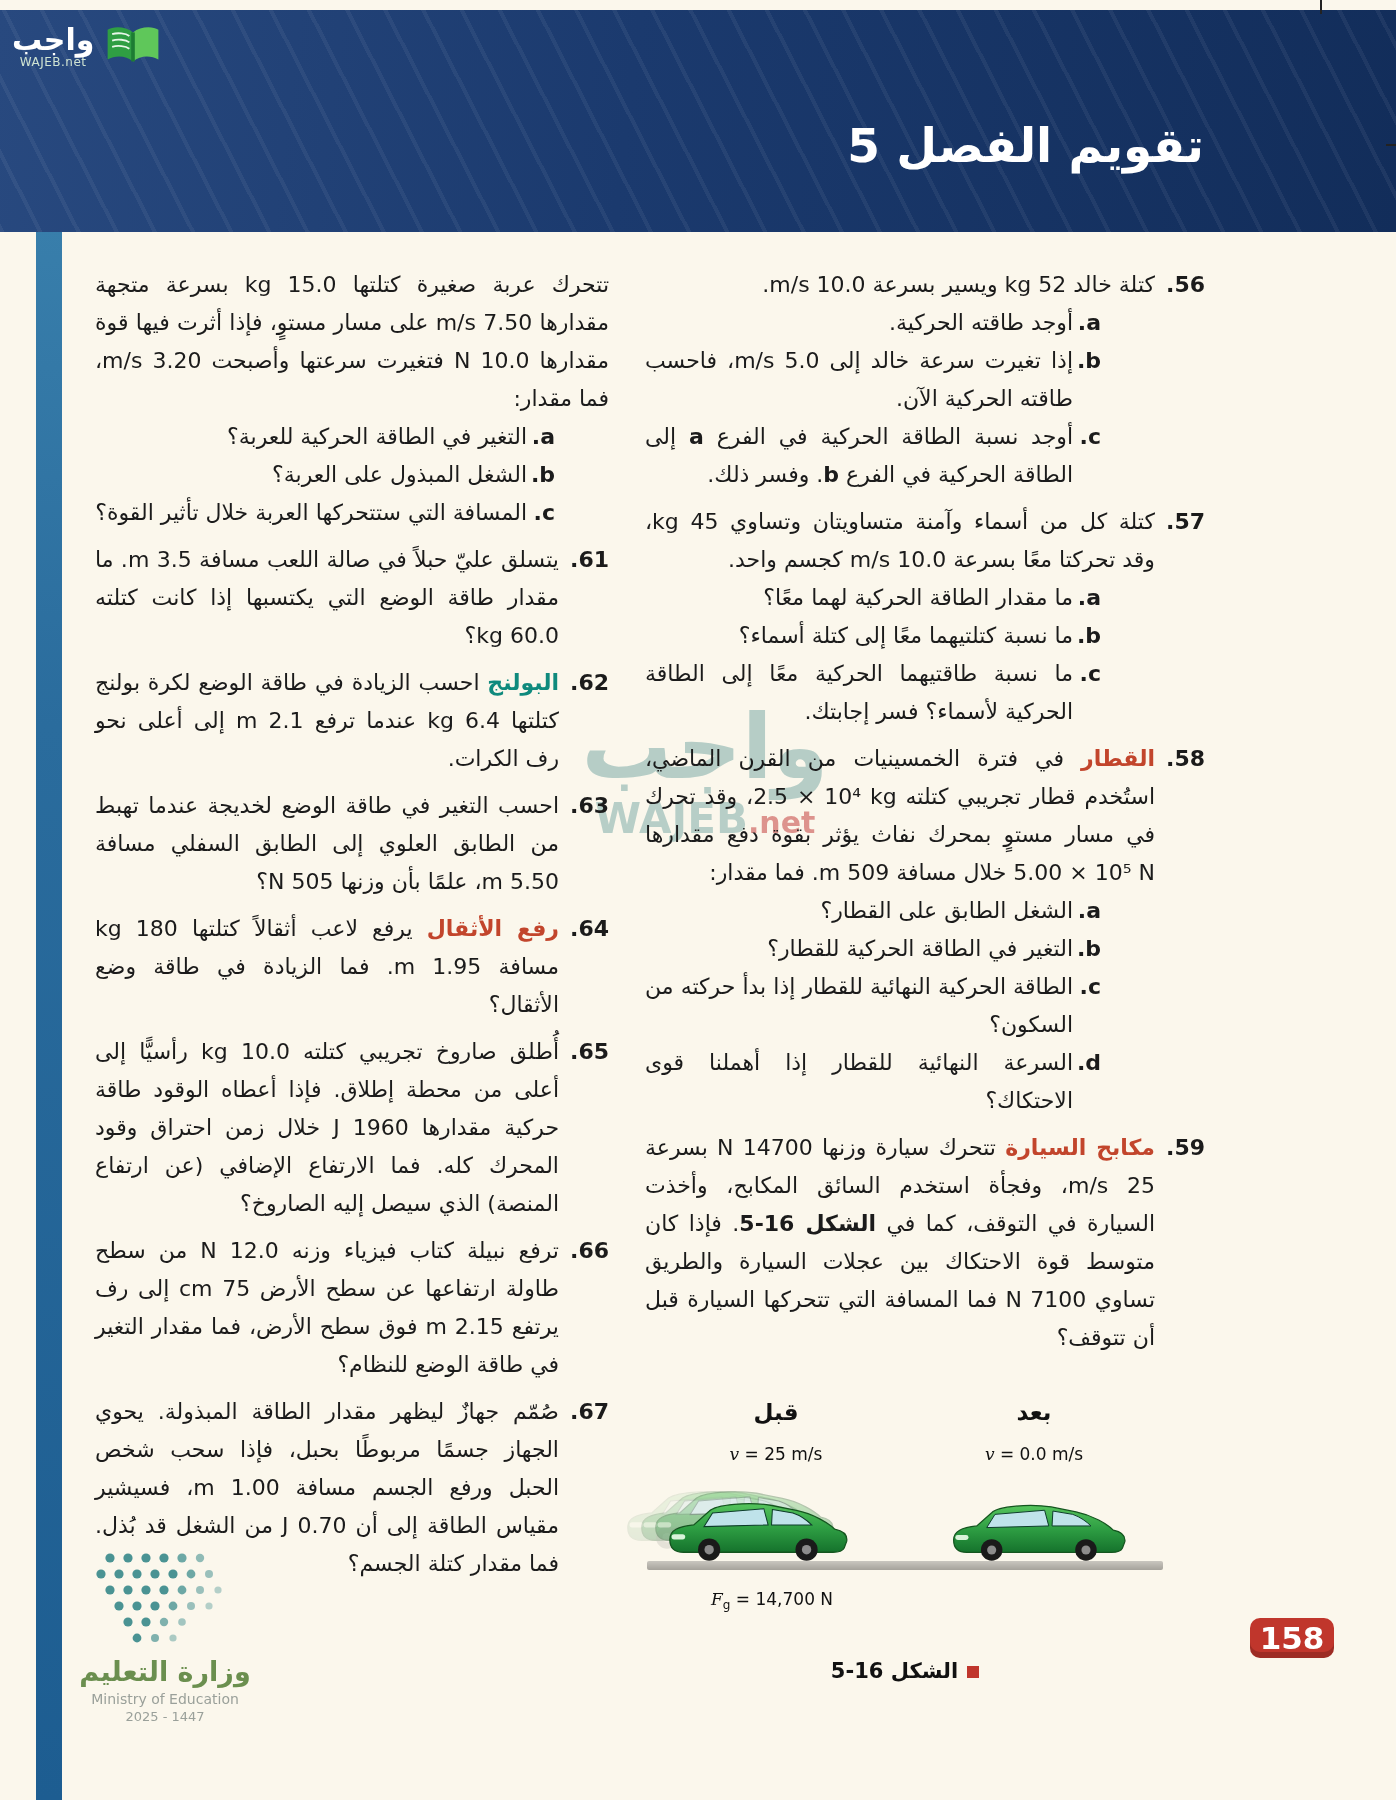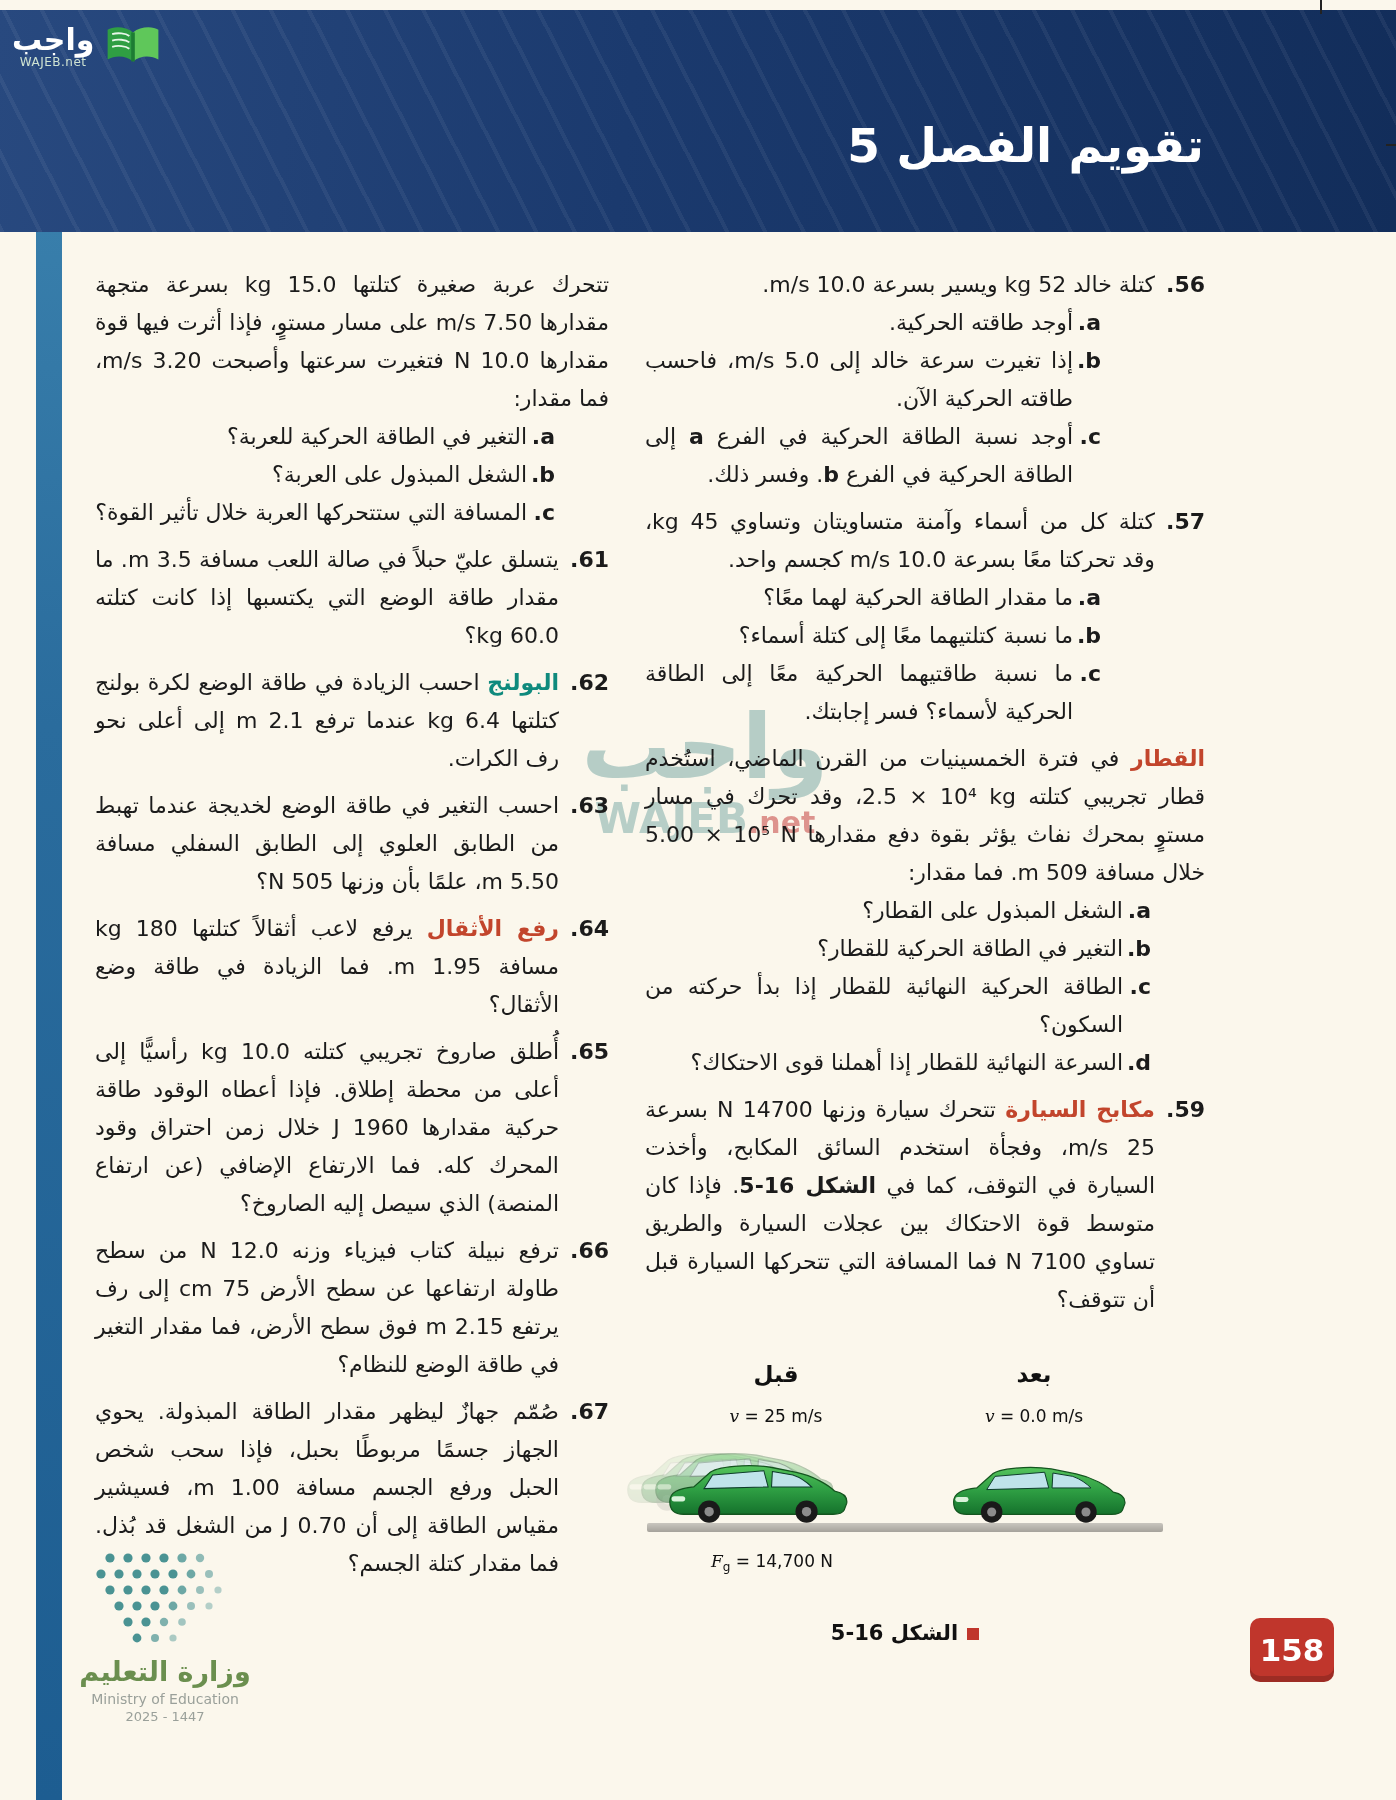--- a/index.html
+++ b/index.html
@@ -67,21 +67,21 @@
   .fig-caption{direction:rtl;text-align:center;font-weight:bold;font-size:21px;margin-top:28px;color:#111}
   .red-sq{display:inline-block;width:12px;height:12px;background:var(--badge-red,#c0362c);margin-left:9px}
 
   
   .ministry{position:absolute;left:50px;top:1548px;width:230px;direction:ltr;text-align:center;z-index:1}
   .m-ar{font-size:27px;font-weight:bold;color:#6b8f4f;margin-top:4px}
   .m-en{font-size:14px;color:#9aa09a;margin-top:4px}
   .m-years{font-size:13px;color:#9aa09a;margin-top:2px}
 
   
-  .page-badge{position:absolute;left:1250px;top:1618px;width:84px;height:64px;background:var(--badge-red,#c0362c);
+  .page-badge{position:absolute;left:1250px;top:1618px;width:84px;height:40px;background:var(--badge-red,#c0362c);
     color:#fff;font-size:31px;font-weight:bold;display:flex;align-items:center;justify-content:center;
     border-radius:10px;box-shadow:inset 0 -6px 0 rgba(0,0,0,.18)}
 </style>
 </head>
 <body>
 
 <div class="page">
 
   <div class="side-strip"></div>
 
@@ -143,25 +143,26 @@
                 <span class="slet">b.</span>
                 <div class="stext"><span>ما نسبة كتلتيهما معًا إلى كتلة أسماء؟</span></div>
               </div>
               <div class="sub">
                 <span class="slet">c.</span>
                 <div class="stext"><span>ما نسبة طاقتيهما الحركية معًا إلى الطاقة الحركية لأسماء؟ فسر إجابتك.</span></div>
               </div>
             </div>
           </div>
           <div class="prob">
+            <div class="pnum">58.</div>
             <div class="pbody">
               <div class="ptext"><span class="b kw-red">القطار</span><span> في فترة الخمسينيات من القرن الماضي، استُخدم قطار تجريبي كتلته ⁦2.5 × 10⁴ kg⁩، وقد تحرك في مسار مستوٍ بمحرك نفاث يؤثر بقوة دفع مقدارها ⁦5.00 × 10⁵ N⁩ خلال مسافة 509 m. فما مقدار:</span></div>
               <div class="sub">
                 <span class="slet">a.</span>
-                <div class="stext"><span>الشغل المبذول على القطار؟</span></div>
+                <div class="stext"><span>الشغل الطابق على القطار؟</span></div>
               </div>
               <div class="sub">
                 <span class="slet">b.</span>
                 <div class="stext"><span>التغير في الطاقة الحركية للقطار؟</span></div>
               </div>
               <div class="sub">
                 <span class="slet">c.</span>
                 <div class="stext"><span>الطاقة الحركية النهائية للقطار إذا بدأ حركته من السكون؟</span></div>
               </div>
               <div class="sub">

